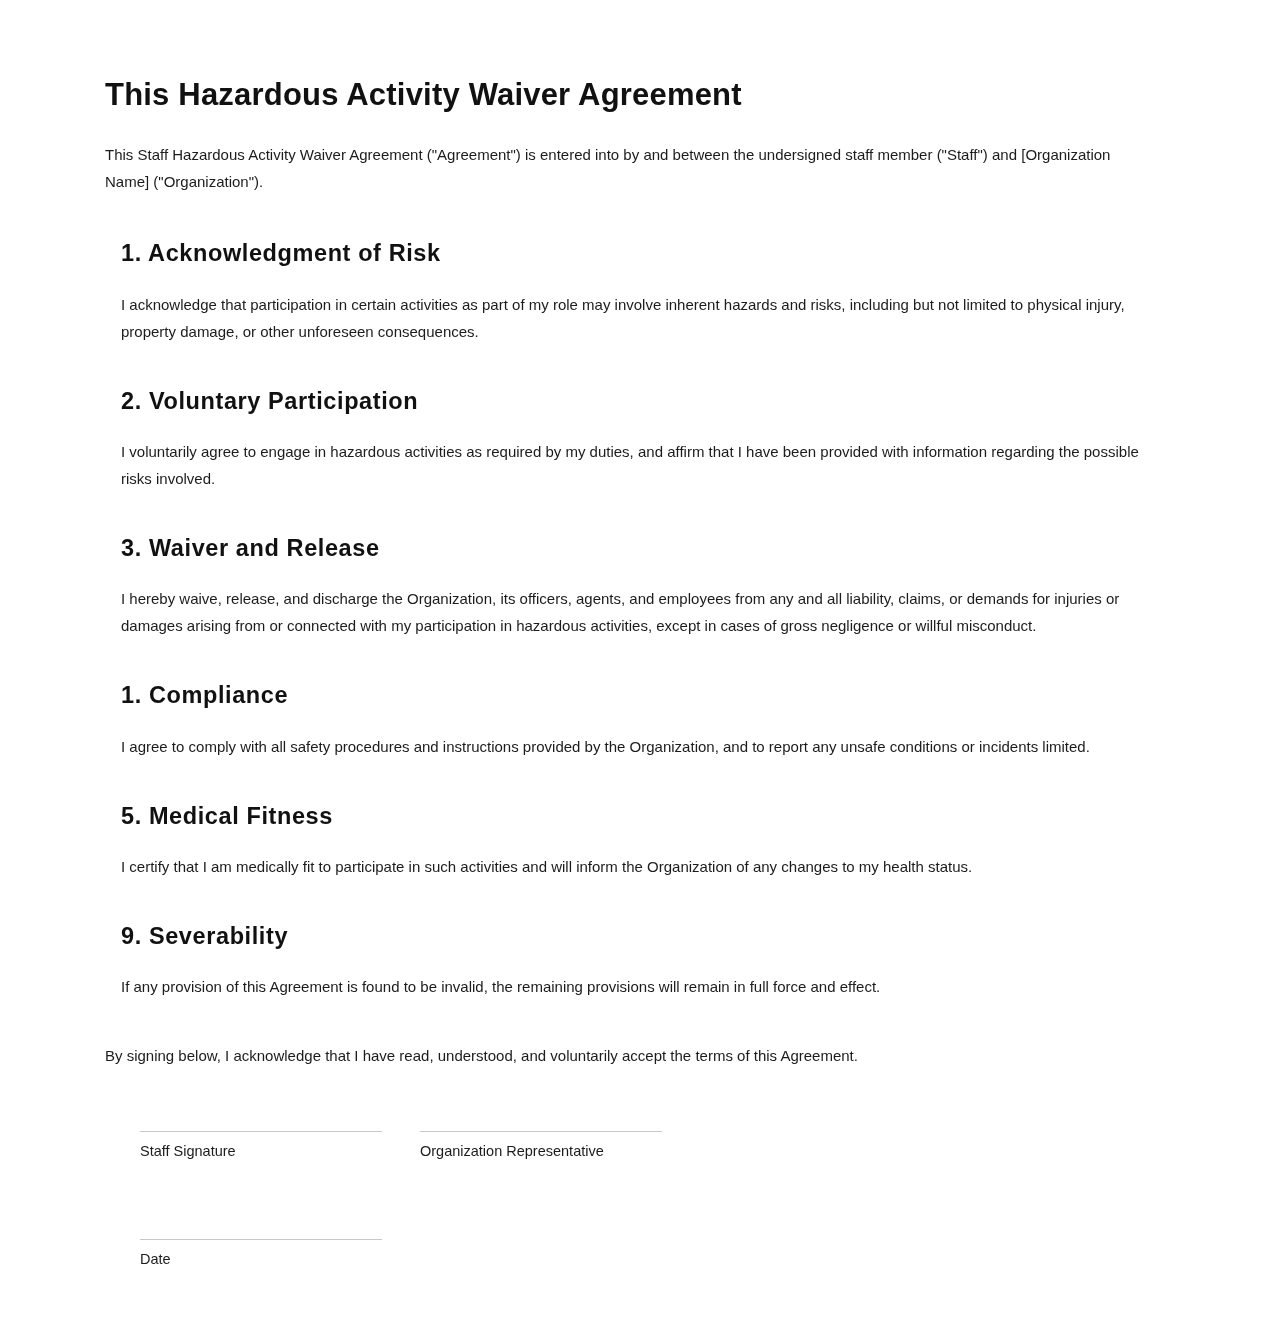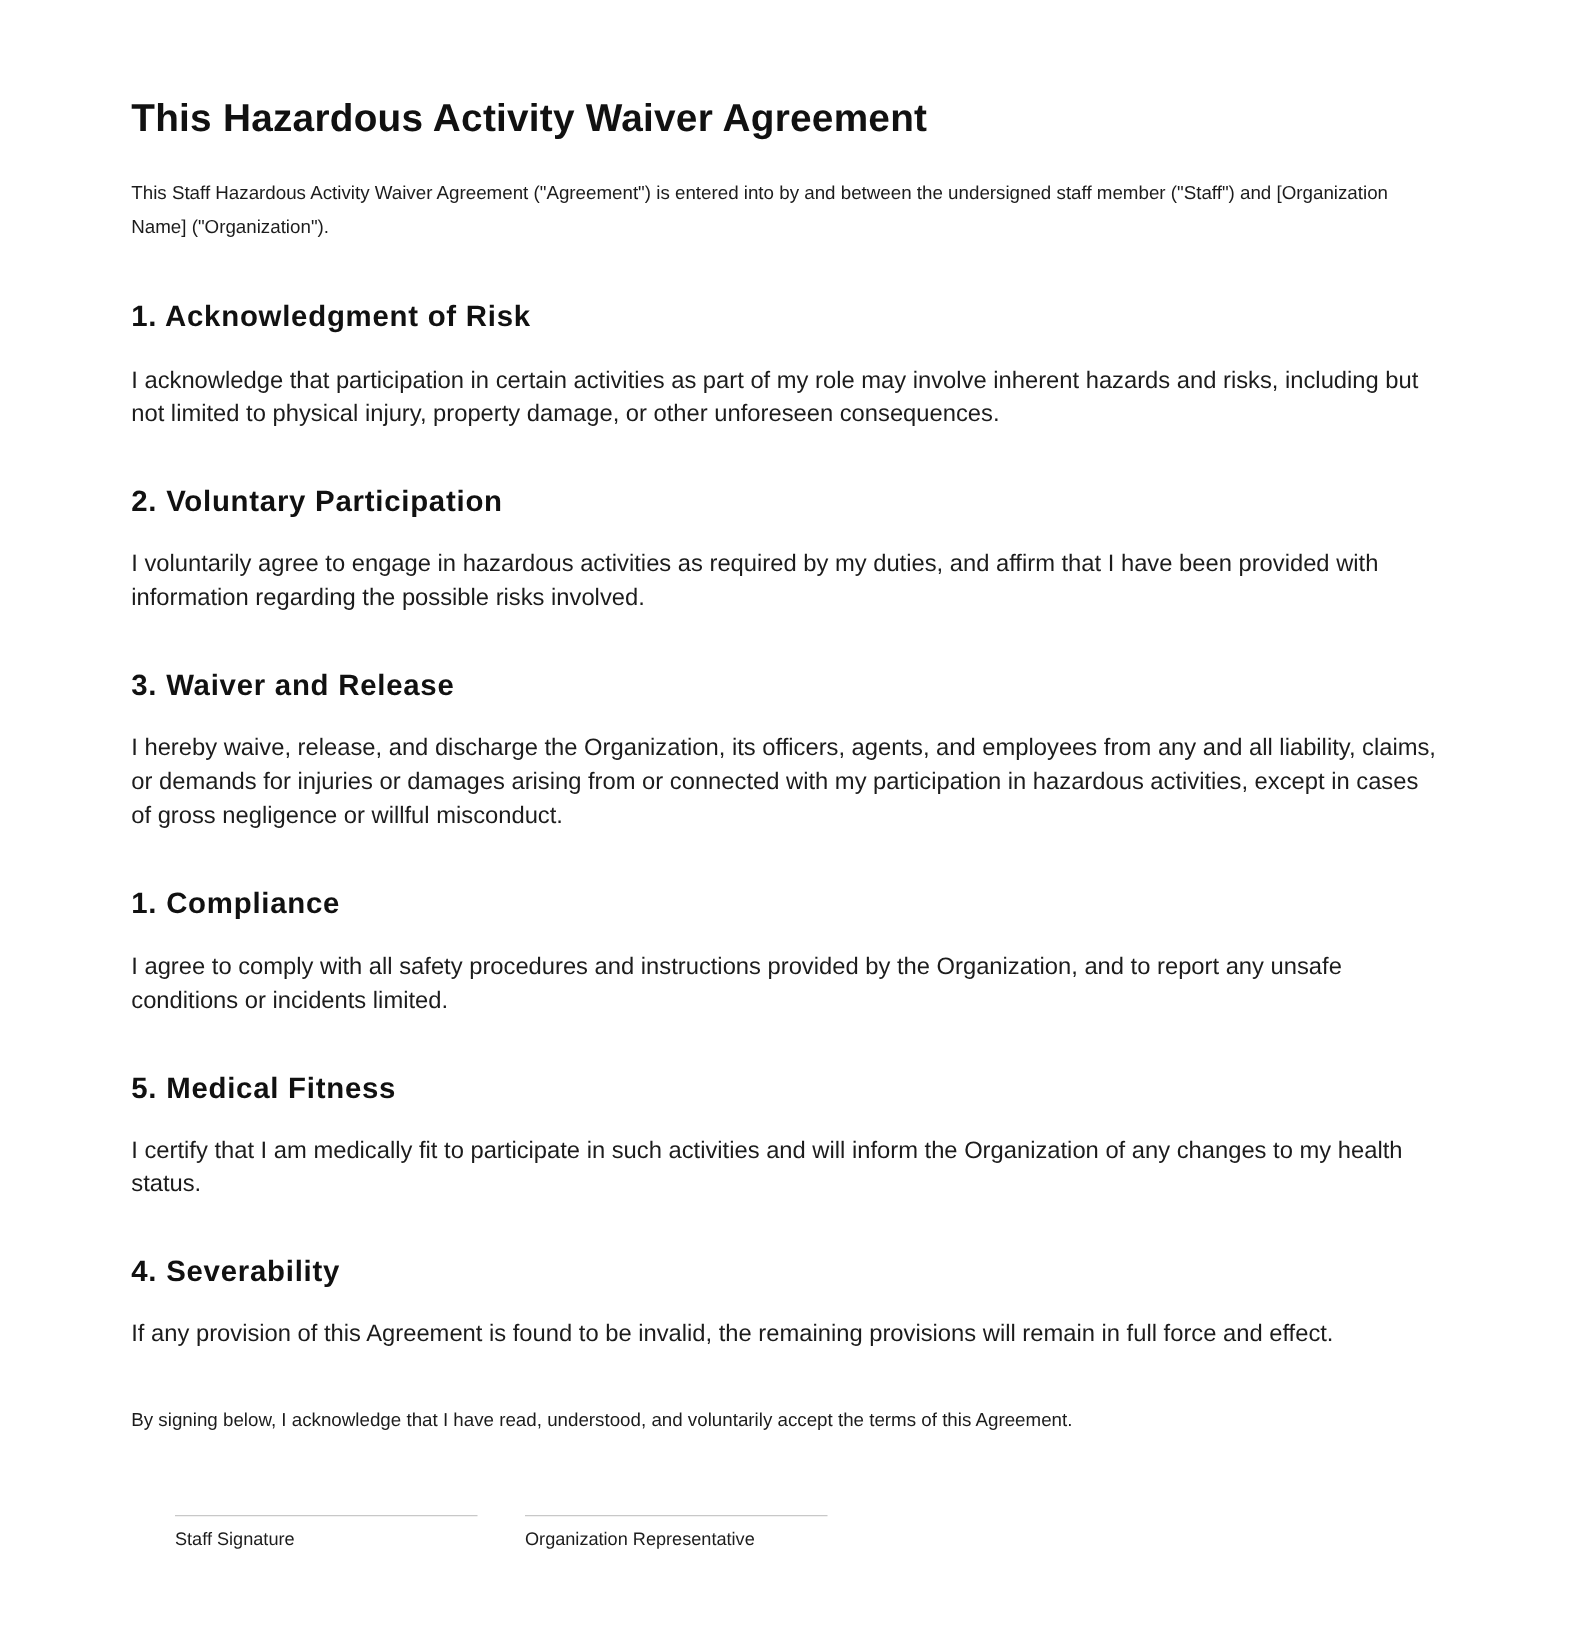--- a/index.html
+++ b/index.html
@@ -35,32 +35,32 @@
     color: #111111;
   }
   .intro {
     font-size: 15px;
     line-height: 27px;
     margin: 0 0 44px 0;
     color: #1c1c1c;
     max-width: 1030px;
   }
   .section {
-    margin: 0 0 0 0;
+    margin: 0 0 0 16px;
   }
   .section-heading {
     font-size: 23.5px;
     font-weight: bold;
     letter-spacing: 0.6px;
     line-height: 1.25;
     margin: 0 0 22px 0;
     color: #111111;
   }
   .section-body {
-    font-size: 19px;
+    font-size: 15px;
     line-height: 27px;
     margin: 0 0 42px 0;
     color: #1c1c1c;
     max-width: 1050px;
   }
   .closing {
     font-size: 15px;
     line-height: 27px;
     margin: 0 0 0 0;
     color: #1c1c1c;
@@ -123,21 +123,21 @@
       <h2 class="section-heading">1. Compliance</h2>
       <p class="section-body">I agree to comply with all safety procedures and instructions provided by the Organization, and to report any unsafe conditions or incidents limited.</p>
     </div>
 
     <div class="section">
       <h2 class="section-heading">5. Medical Fitness</h2>
       <p class="section-body">I certify that I am medically fit to participate in such activities and will inform the Organization of any changes to my health status.</p>
     </div>
 
     <div class="section">
-      <h2 class="section-heading">4. Severability</h2>
+      <h2 class="section-heading">9. Severability</h2>
       <p class="section-body">If any provision of this Agreement is found to be invalid, the remaining provisions will remain in full force and effect.</p>
     </div>
 
     <p class="closing">By signing below, I acknowledge that I have read, understood, and voluntarily accept the terms of this Agreement.</p>
 
     <div class="sig-block">
       <div class="sig-grid">
 
         <div class="sig-cell">
           <div class="rule"></div>

